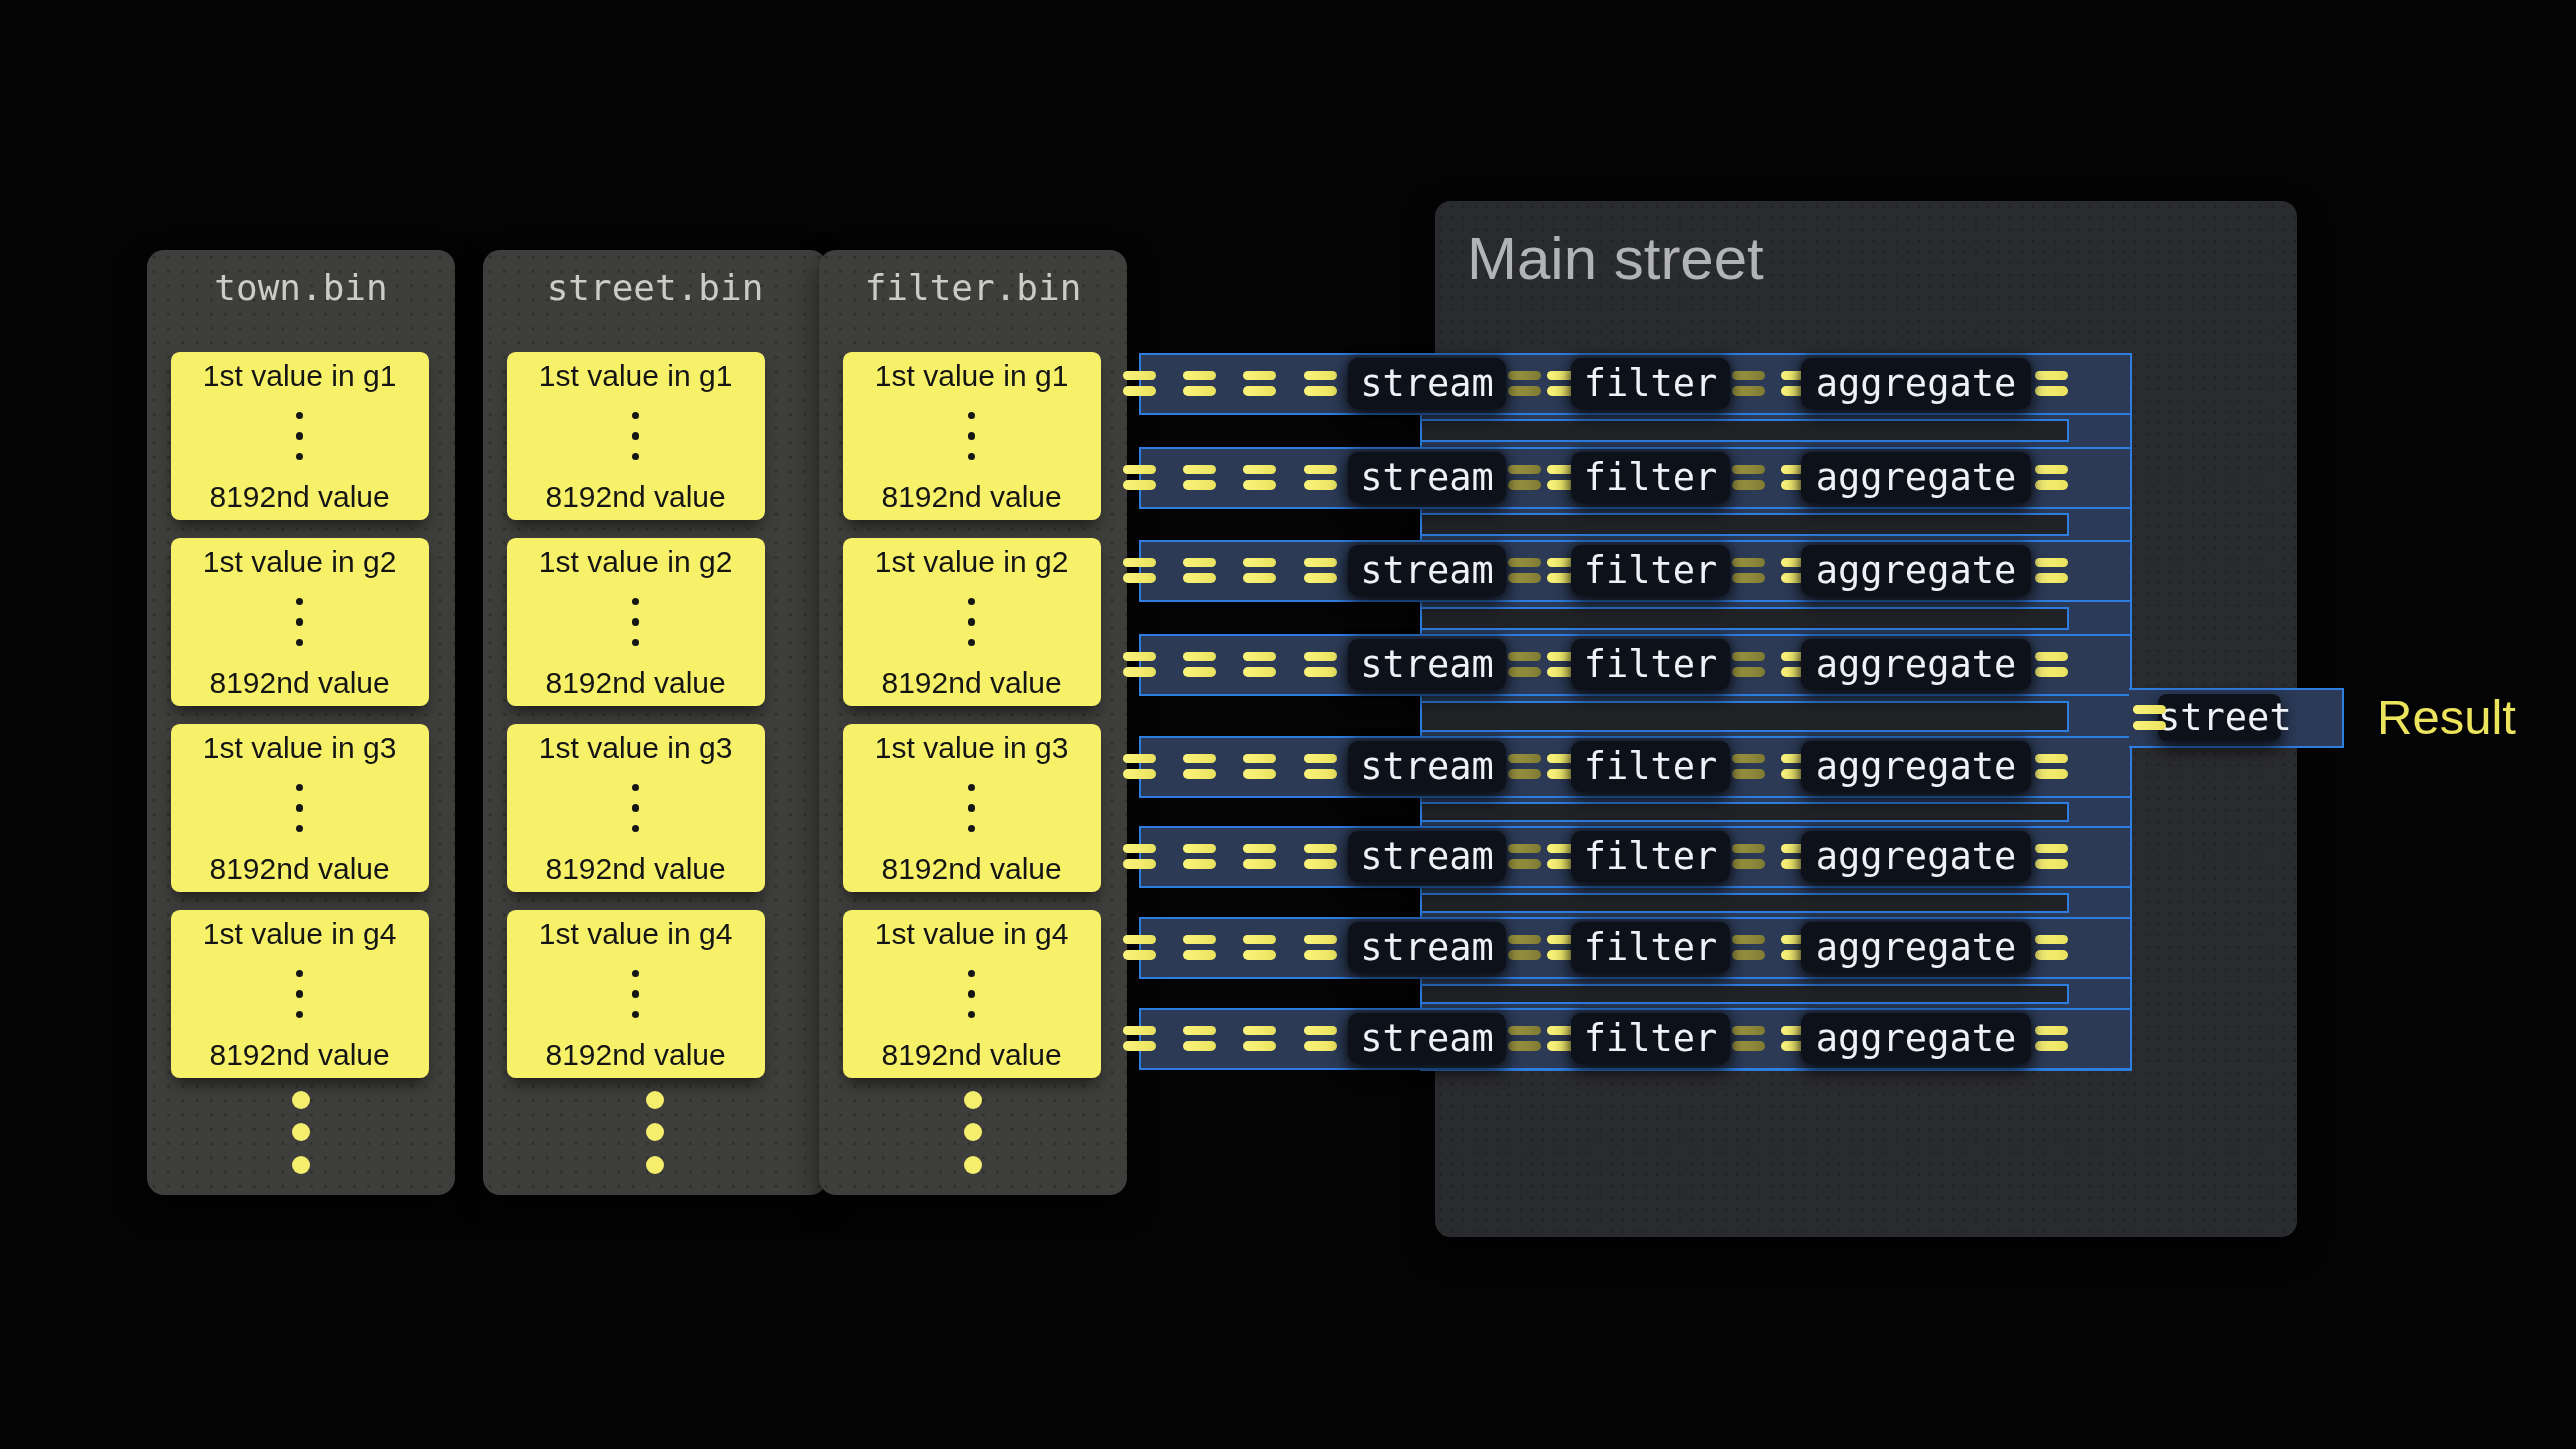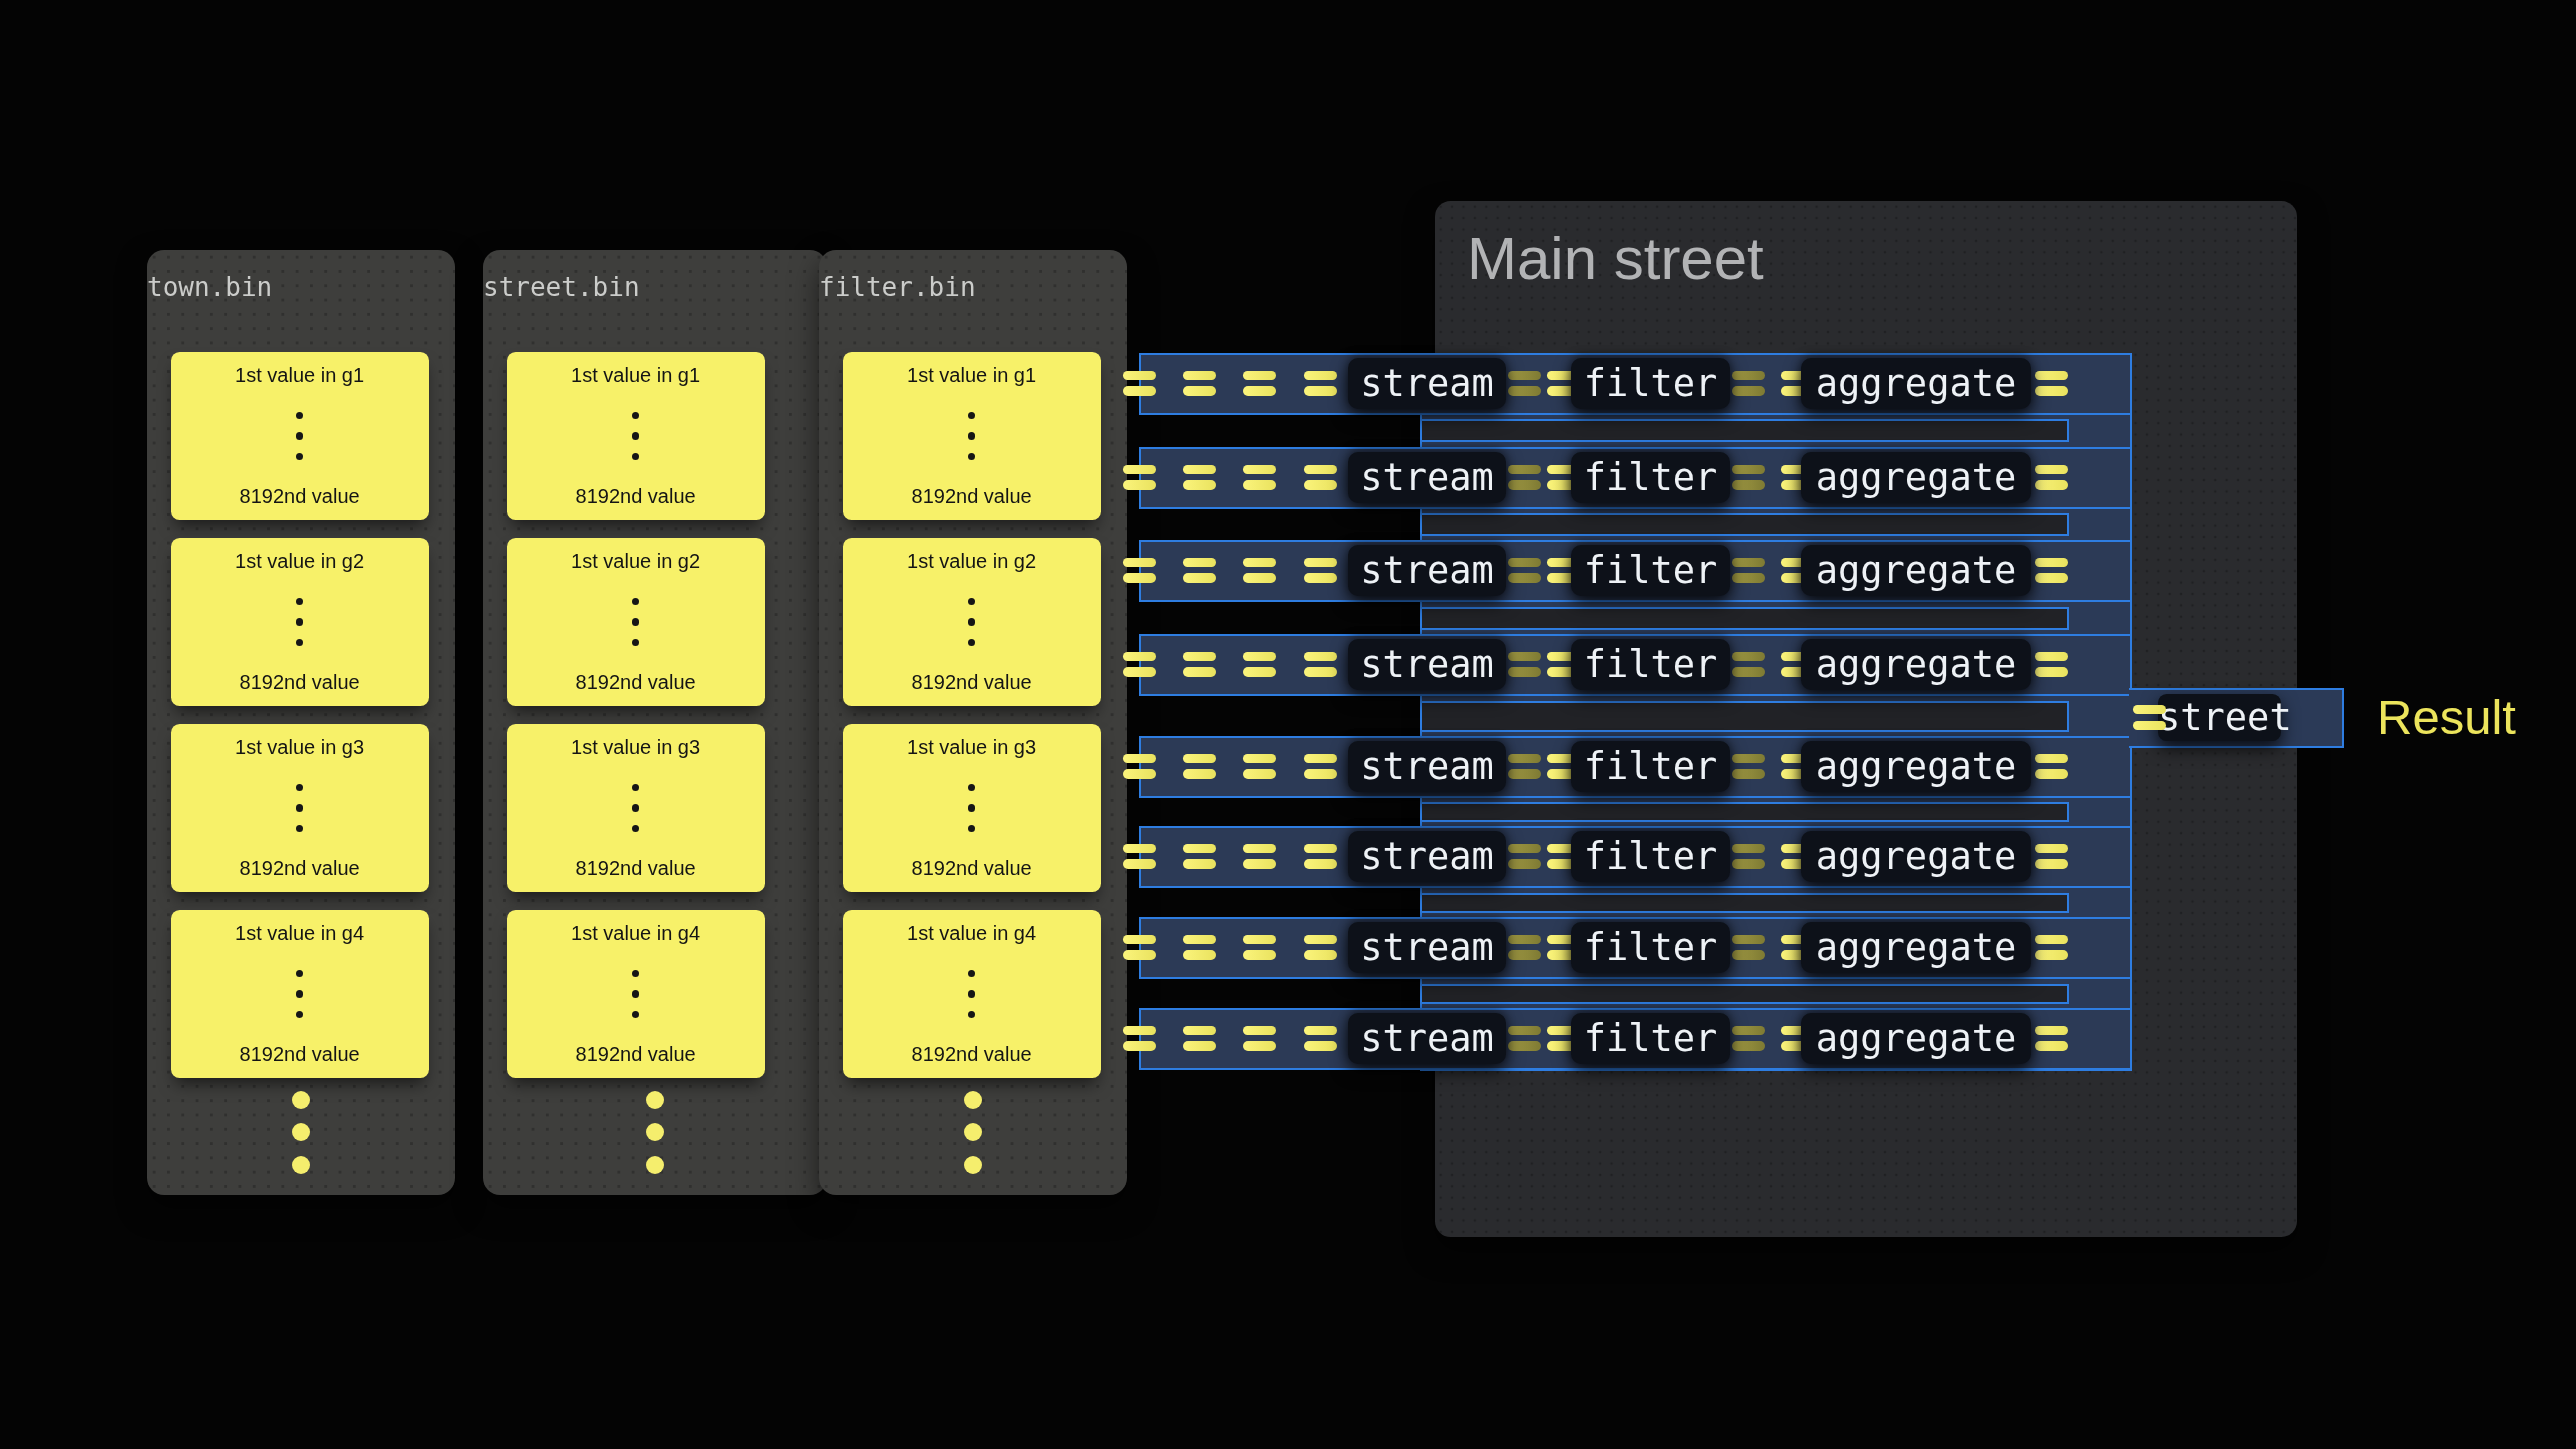--- a/index.html
+++ b/index.html
@@ -6,27 +6,27 @@
   #canvas{position:relative;width:2576px;height:1449px;background:#040404;overflow:hidden;
           font-family:"Liberation Sans",sans-serif;}
 
   
   .file-panel{position:absolute;top:250px;width:308px;height:945px;background:#3e3e3c;
     border-radius:17px;
     background-image:radial-gradient(circle,rgba(0,0,0,.22) 1.4px,transparent 1.9px);
     background-size:14.3px 14.3px;
     box-shadow:0 13px 29px rgba(0,0,0,.55);}
   .file-header{position:absolute;top:15.7px;left:0;width:100%;height:43px;line-height:43px;
-    color:#cbccca;font-family:"DejaVu Sans Mono","Liberation Mono",monospace;
-    font-size:26px;}
+    text-align:center;color:#cbccca;font-family:"DejaVu Sans Mono","Liberation Mono",monospace;
+    font-size:36px;}
   .group-box{position:absolute;left:23.6px;width:258px;height:168px;background:#f7f169;
     border-radius:8.6px;box-shadow:0 10px 15.7px -4.3px rgba(0,0,0,.55);
     display:flex;flex-direction:column;justify-content:space-between;align-items:center;
     padding:7.2px 4.3px;box-sizing:border-box;}
-  .group-box .gb-text{color:#141414;font-size:20px;line-height:33px;white-space:nowrap;}
+  .group-box .gb-text{color:#141414;font-size:30px;line-height:33px;white-space:nowrap;}
   .vdots{display:flex;flex-direction:column;gap:13.6px;}
   .vdots i{width:7.2px;height:7.2px;border-radius:50%;background:#161616;}
   .below-dots{position:absolute;left:0;width:100%;display:flex;flex-direction:column;
     align-items:center;gap:14.3px;}
   .below-dots i{width:18px;height:18px;border-radius:50%;background:#f5ee6d;}
 
   
   #memory-panel{position:absolute;left:1435px;top:201px;width:862px;height:1036px;
     background:#2a2b2e;border-radius:15.7px;
     background-image:radial-gradient(circle,rgba(0,0,0,.25) 1.1px,transparent 1.6px);

